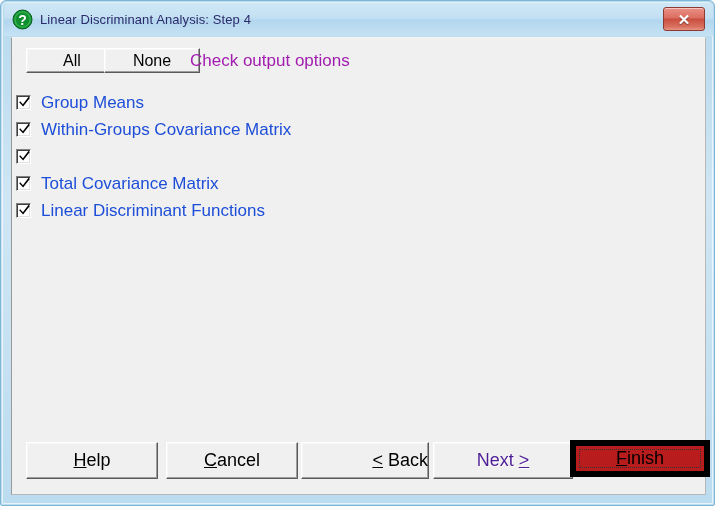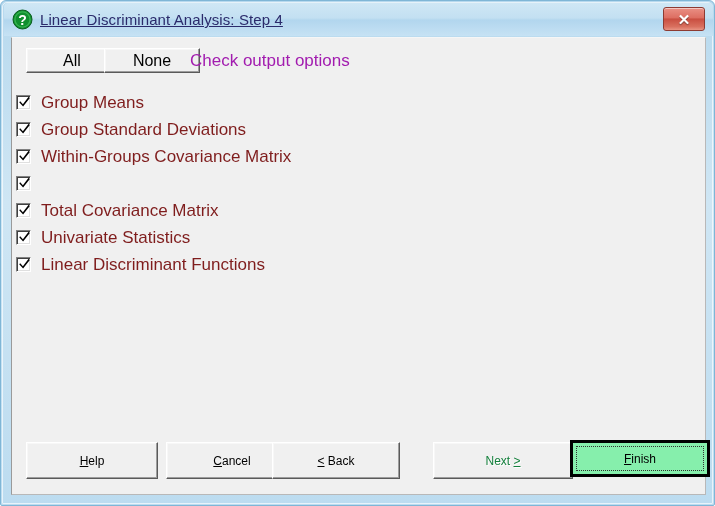--- a/index.html
+++ b/index.html
@@ -55,27 +55,26 @@
     position: absolute;
     left: 8px;
     top: 6px;
     width: 21px;
     height: 21px;
   }
   .title-text {
     position: absolute;
     left: 36px;
     top: 4px;
-    font-size: 15px;
+    font-size: 13px;
     line-height: 25px;
     color: #2b2b6b;
     font-family: "Liberation Sans", sans-serif;
     letter-spacing: 0.1px;
     white-space: nowrap;
-    text-decoration: underline;
   }
 
   
   .close-btn {
     position: absolute;
     right: 8px;
     top: 4px;
     width: 42px;
     height: 24px;
     box-sizing: border-box;
@@ -132,36 +131,36 @@
     color: #000000;
     font-family: "Liberation Sans", sans-serif;
     font-size: 16px;
     display: flex;
     align-items: center;
     justify-content: center;
     cursor: pointer;
     user-select: none;
   }
   .btn.disabled {
-    color: #15803d;
+    color: #4c1d95;
     text-shadow: 1px 1px 0 #ffffff;
     cursor: default;
   }
 
   
   .btn-small { height: 25px; font-size: 16px; }
 
   
-  .btn-wiz { height: 37px; font-size: 12px; }
+  .btn-wiz { height: 37px; font-size: 18px; }
 
   
   .btn-default {
-    border: 3px solid #000000;
+    border: 6px solid #000000;
     box-shadow: none;
-    background: #86efac;
+    background: #b91c1c;
   }
   .btn-default .focus-ring {
     position: absolute;
     left: 3px; top: 3px; right: 3px; bottom: 3px;
     border: 1px dotted #333333;
   }
 
   .acc { text-decoration: underline; }
 
   
@@ -206,21 +205,21 @@
     position: absolute;
     left: 2px;
     top: -1px;
     width: 11px;
     height: 13px;
   }
   .check-label {
     margin-left: 10px;
     font-size: 17px;
     line-height: 20px;
-    color: #7f1d1d;
+    color: #1d4ed8;
     white-space: nowrap;
   }
 </style>
 </head>
 <body>
 
 <div class="window">
 
   <div class="titlebar">
     <span class="title-icon">
@@ -257,28 +256,20 @@
             </svg>
           </span>
           <span class="check-label">Group Means</span>
         </div>
         <div class="check-row">
           <span class="checkbox">
             <svg class="tick" viewBox="0 0 11 13">
               <path d="M1.2 6.2 L3.9 9.2 L9.6 1.8 L10.8 3.0 L4.1 11.4 L0.2 7.2 Z" fill="#000000"></path>
             </svg>
           </span>
-          <span class="check-label">Group Standard Deviations</span>
-        </div>
-        <div class="check-row">
-          <span class="checkbox">
-            <svg class="tick" viewBox="0 0 11 13">
-              <path d="M1.2 6.2 L3.9 9.2 L9.6 1.8 L10.8 3.0 L4.1 11.4 L0.2 7.2 Z" fill="#000000"></path>
-            </svg>
-          </span>
           <span class="check-label">Within-Groups Covariance Matrix</span>
         </div>
         <div class="check-row">
           <span class="checkbox">
             <svg class="tick" viewBox="0 0 11 13">
               <path d="M1.2 6.2 L3.9 9.2 L9.6 1.8 L10.8 3.0 L4.1 11.4 L0.2 7.2 Z" fill="#000000"></path>
             </svg>
           </span>
         </div>
         <div class="check-row">
@@ -288,45 +279,37 @@
             </svg>
           </span>
           <span class="check-label">Total Covariance Matrix</span>
         </div>
         <div class="check-row">
           <span class="checkbox">
             <svg class="tick" viewBox="0 0 11 13">
               <path d="M1.2 6.2 L3.9 9.2 L9.6 1.8 L10.8 3.0 L4.1 11.4 L0.2 7.2 Z" fill="#000000"></path>
             </svg>
           </span>
-          <span class="check-label">Univariate Statistics</span>
-        </div>
-        <div class="check-row">
-          <span class="checkbox">
-            <svg class="tick" viewBox="0 0 11 13">
-              <path d="M1.2 6.2 L3.9 9.2 L9.6 1.8 L10.8 3.0 L4.1 11.4 L0.2 7.2 Z" fill="#000000"></path>
-            </svg>
-          </span>
           <span class="check-label">Linear Discriminant Functions</span>
         </div>
       </div>
 
     <div class="btn btn-wiz" style="left:14px; top:404px; width:132px;">
       <span>
         <span></span><span class="acc">H</span><span>elp</span>
       </span>
     </div>
 
     <div class="btn btn-wiz" style="left:154px; top:404px; width:132px;">
       <span>
         <span></span><span class="acc">C</span><span>ancel</span>
       </span>
     </div>
 
-    <div class="btn btn-wiz" style="left:260px; top:404px; width:128px;">
+    <div class="btn btn-wiz" style="left:289px; top:404px; width:128px;justify-content:flex-end;">
       <span>
         <span class="acc">&lt;</span><span> Back</span>
       </span>
     </div>
 
     <div class="btn btn-wiz disabled" style="left:421px; top:404px; width:140px;">
       <span>
         <span>Next </span><span class="acc">&gt;</span><span></span>
       </span>
     </div>

